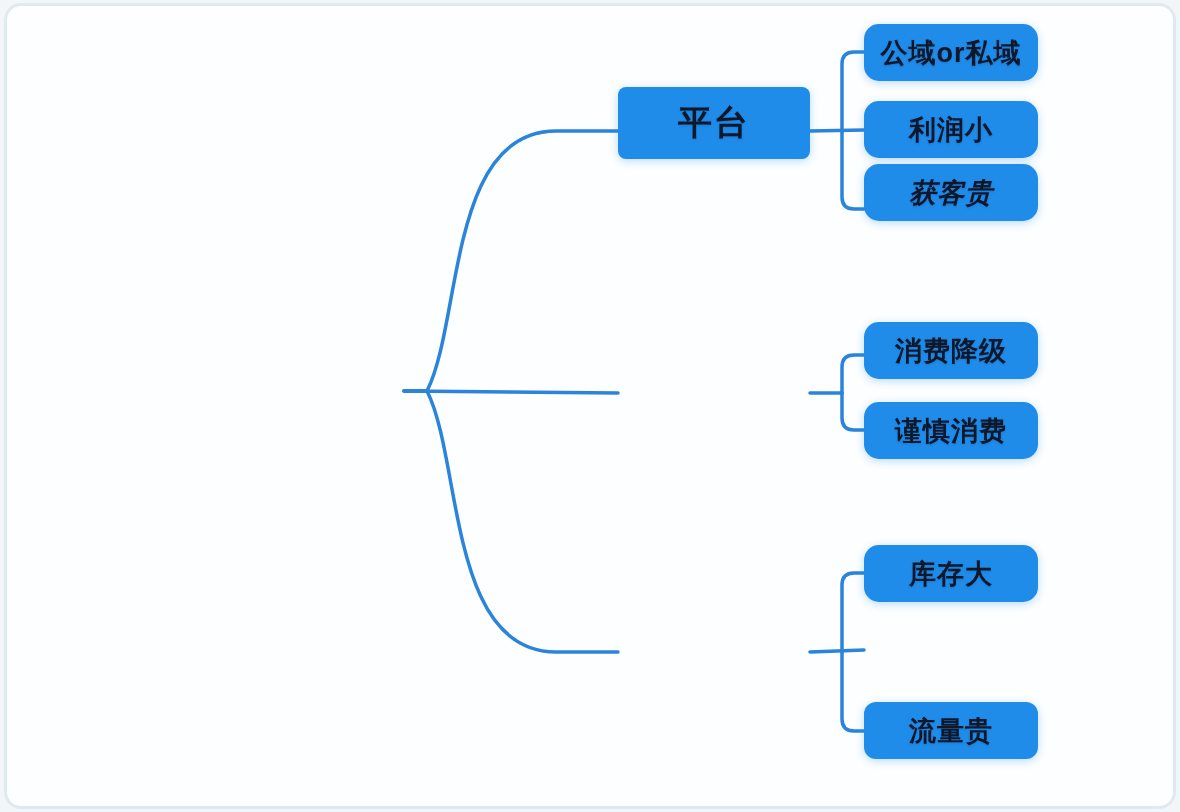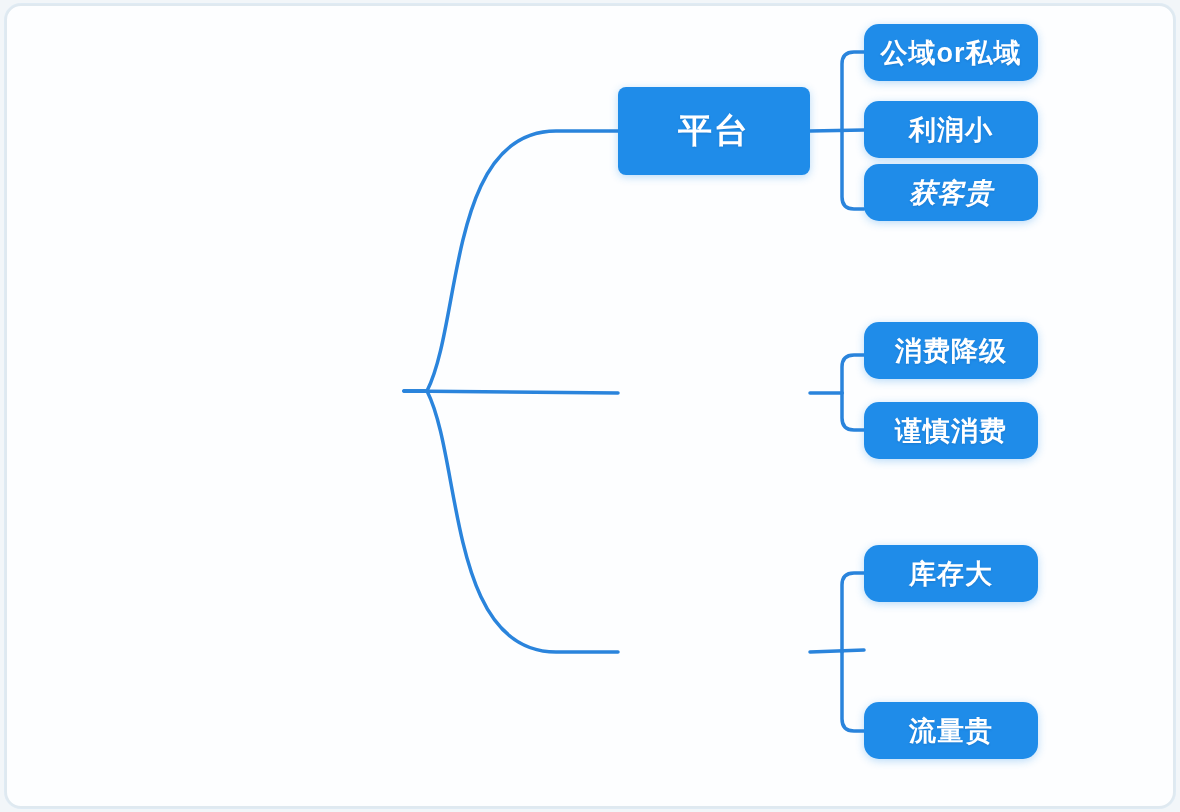--- a/index.html
+++ b/index.html
@@ -29,39 +29,39 @@
   }
   .connectors path {
     fill: none;
     stroke: #2a84dc;
     stroke-width: 3.5;
     stroke-linecap: round;
   }
   .node {
     position: absolute;
     background: #1f8ce9;
-    color: #ffffff;
+    color: #0f172a;
     display: flex;
     align-items: center;
     justify-content: center;
     font-weight: bold;
     text-shadow: 0 1px 2px rgba(10,70,140,0.25);
     box-shadow: 0 2px 8px rgba(31,140,233,0.30);
     cursor: pointer;
     white-space: nowrap;
     letter-spacing: 1px;
   }
   .node.root {
     left: 100px; top: 321px; width: 304px; height: 140px;
     border-radius: 26px;
     font-size: 50px;
     letter-spacing: 3px;
   }
   .node.branch {
-    left: 618px; width: 192px; height: 88px;
+    left: 618px; width: 192px; height: 72px;
     border-radius: 8px;
     font-size: 34px;
     letter-spacing: 2px;
   }
   .node.leaf {
     left: 864px; width: 174px; height: 57px;
     border-radius: 15px;
     font-size: 27px;
   }
 </style>
@@ -94,14 +94,14 @@
   <div class="node branch" style="top:87px;">平台</div>
 
   <div class="node leaf" style="top:24px;">公域or私域</div>
   <div class="node leaf" style="top:101px;text-align:right;">利润小</div>
   <div class="node leaf" style="top:164px;font-style:italic;">获客贵</div>
 
   <div class="node leaf" style="top:322px;">消费降级</div>
   <div class="node leaf" style="top:545px;">库存大</div>
 
   <div class="node leaf" style="top:402px;">谨慎消费</div>
-  <div class="node leaf" style="top:702px;">流量贵</div>
+  <div class="node leaf" style="top:702px;border-radius:12px;">流量贵</div>
 </div>
 
 </body></html>

